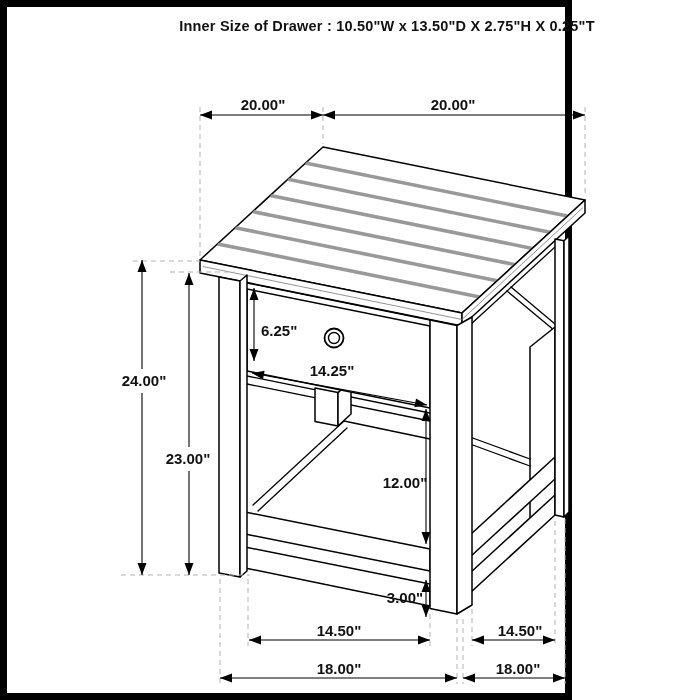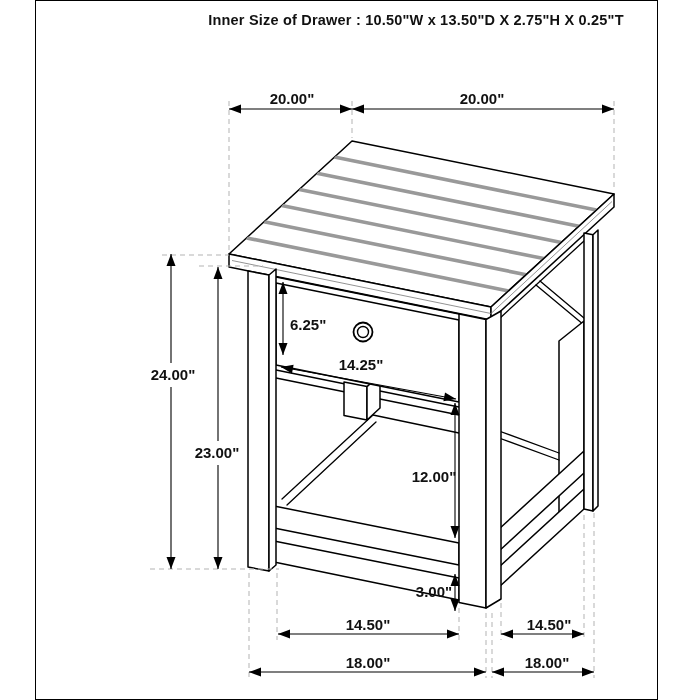--- a/index.html
+++ b/index.html
@@ -1,16 +1,16 @@
 <!DOCTYPE html>
 <html><head>
 <meta charset="utf-8">
 <style>
   html,body{margin:0;padding:0;background:#fff;}
-  .stage{position:relative;width:623px;height:700px;background:#ffffff;border:1px solid #000000;box-sizing:border-box;font-family:"Liberation Sans",sans-serif;margin-left:35px;}
+  .stage{position:relative;width:572px;height:700px;background:#ffffff;border:7px solid #000000;box-sizing:border-box;font-family:"Liberation Sans",sans-serif;}
   svg{position:absolute;left:0;top:0;}
   .outline{fill:#ffffff;stroke:#000000;stroke-width:1.5;stroke-linejoin:round;}
   .thin{fill:none;stroke:#000000;stroke-width:1.3;stroke-linejoin:round;stroke-linecap:round;}
   .slat{stroke:#999999;stroke-width:3.6;fill:none;}
   .hl{stroke:#777777;stroke-width:.8;fill:none;}
   .dim{stroke:#000000;stroke-width:1.1;fill:none;}
   .ext{stroke:#b3b3b3;stroke-width:1;fill:none;stroke-dasharray:5 4;}
   .arr{fill:#000000;stroke:none;}
   text{font-family:"Liberation Sans",sans-serif;font-weight:bold;fill:#111111;}
   .dimtxt{font-size:15px;}

